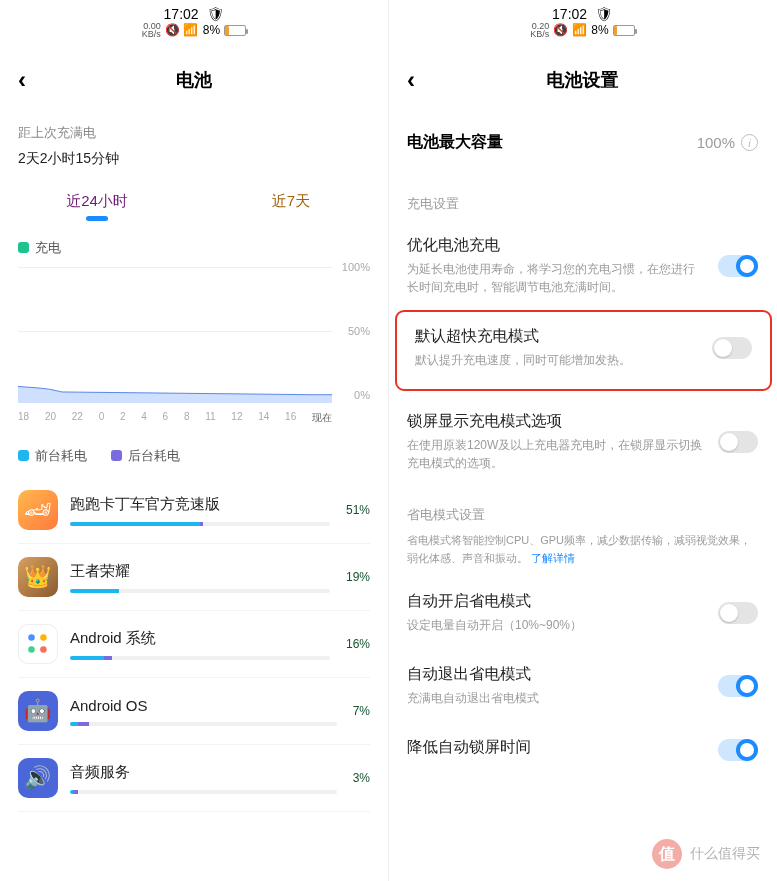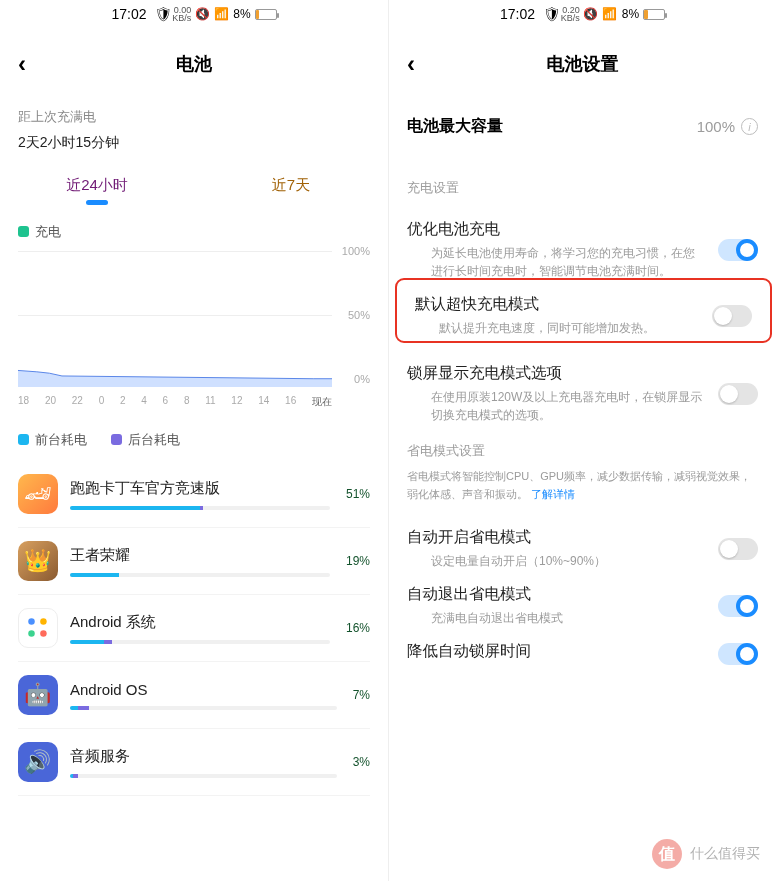--- a/index.html
+++ b/index.html
@@ -1,21 +1,21 @@
 <!DOCTYPE html>
 <html><head>
 <meta charset="utf-8">
 <style>
   * { margin: 0; padding: 0; box-sizing: border-box; font-family: -apple-system, "Segoe UI", sans-serif; }
   body { background: #fff; width: 777px; height: 881px; display: flex; overflow: hidden; }
   .pane { width: 388px; height: 881px; background: #fff; position: relative; overflow: hidden; }
   .pane + .pane { border-left: 1px solid #eee; }
 
   
-  .status { display: flex; justify-content: center; align-items: center; padding: 6px 30px 2px; font-size: 14px; font-weight: 500; }
+  .status { display: flex; justify-content: flex-start; align-items: center; padding: 6px 14px 2px; font-size: 14px; font-weight: 500; flex-direction: column; }
   .status-l { display: flex; gap: 8px; align-items: center; }
   .status-r { display: flex; gap: 4px; align-items: center; font-size: 12px; }
   .net { text-align: right; line-height: 0.9; font-size: 9px; color: #555; }
   .battpill { width: 22px; height: 11px; border: 1px solid #999; border-radius: 2px; position: relative; display: inline-block; }
   .battpill::after { content: ""; position: absolute; right: -3px; top: 3px; width: 2px; height: 5px; background: #999; border-radius: 1px; }
   .battpill i { display: block; width: 18%; height: 100%; background: #f0a030; border-radius: 1px; }
 
   
   .nav { display: flex; align-items: center; padding: 26px 18px 18px; position: relative; }
   .back { font-size: 24px; font-weight: bold; color: #000; }
@@ -61,24 +61,24 @@
   
   .row-top { display: flex; align-items: center; justify-content: space-between; padding: 20px 18px 24px; }
   .row-top .tit { font-size: 16px; font-weight: 600; }
   .row-top .val { color: #9c9c9c; font-size: 15px; display: flex; align-items: center; gap: 6px; }
   .info-ic { width: 17px; height: 17px; border: 1.5px solid #bdbdbd; border-radius: 50%; display: inline-flex; align-items: center; justify-content: center; font-size: 11px; color: #bdbdbd; font-style: italic; }
 
   .section-h { padding: 18px 18px 8px; font-size: 13px; color: #9c9c9c; }
   .section-d { padding: 0 18px 10px; font-size: 11px; color: #9c9c9c; line-height: 1.6; }
   .section-d a { color: #1a8cff; text-decoration: none; }
 
-  .srow { display: flex; align-items: center; gap: 12px; padding: 14px 18px 0; }
+  .srow { display: flex; align-items: center; gap: 12px; padding: 14px 18px 16px; }
   .srow .txt { flex: 1; }
   .srow .t1 { font-size: 15.5px; color: #222; margin-bottom: 4px; }
-  .srow .t2 { font-size: 12px; color: #9c9c9c; line-height: 1.5; margin-left: 24px; }
+  .srow .t2 { font-size: 12px; color: #9c9c9c; line-height: 1.5; }
   .toggle { width: 40px; height: 22px; border-radius: 11px; position: relative; flex-shrink: 0; }
   .toggle .knob { width: 18px; height: 18px; border-radius: 50%; background: #fff; position: absolute; top: 2px; }
   .toggle.off { background: #e4e4e4; }
   .toggle.off .knob { left: 2px; box-shadow: 0 1px 2px rgba(0,0,0,.2); }
   .toggle.on  { background: #fff; border: 3px solid #1a8cff; width:40px; height:22px; }
   .toggle.on .knob  { right: -1px; top:-1px; width:18px; height:18px; background: none; border:3px solid #1a8cff; box-sizing:border-box; }
   
   .toggle.on { border: none; background: transparent; }
   .toggle.on::before { content:""; position:absolute; inset:0; border-radius:11px; background:#cfe6ff; }
   .toggle.on .knob { right: 0; top: 0; width:22px; height:22px; border:4px solid #1a8cff; background:#fff; border-radius:50%; box-sizing:border-box; }

